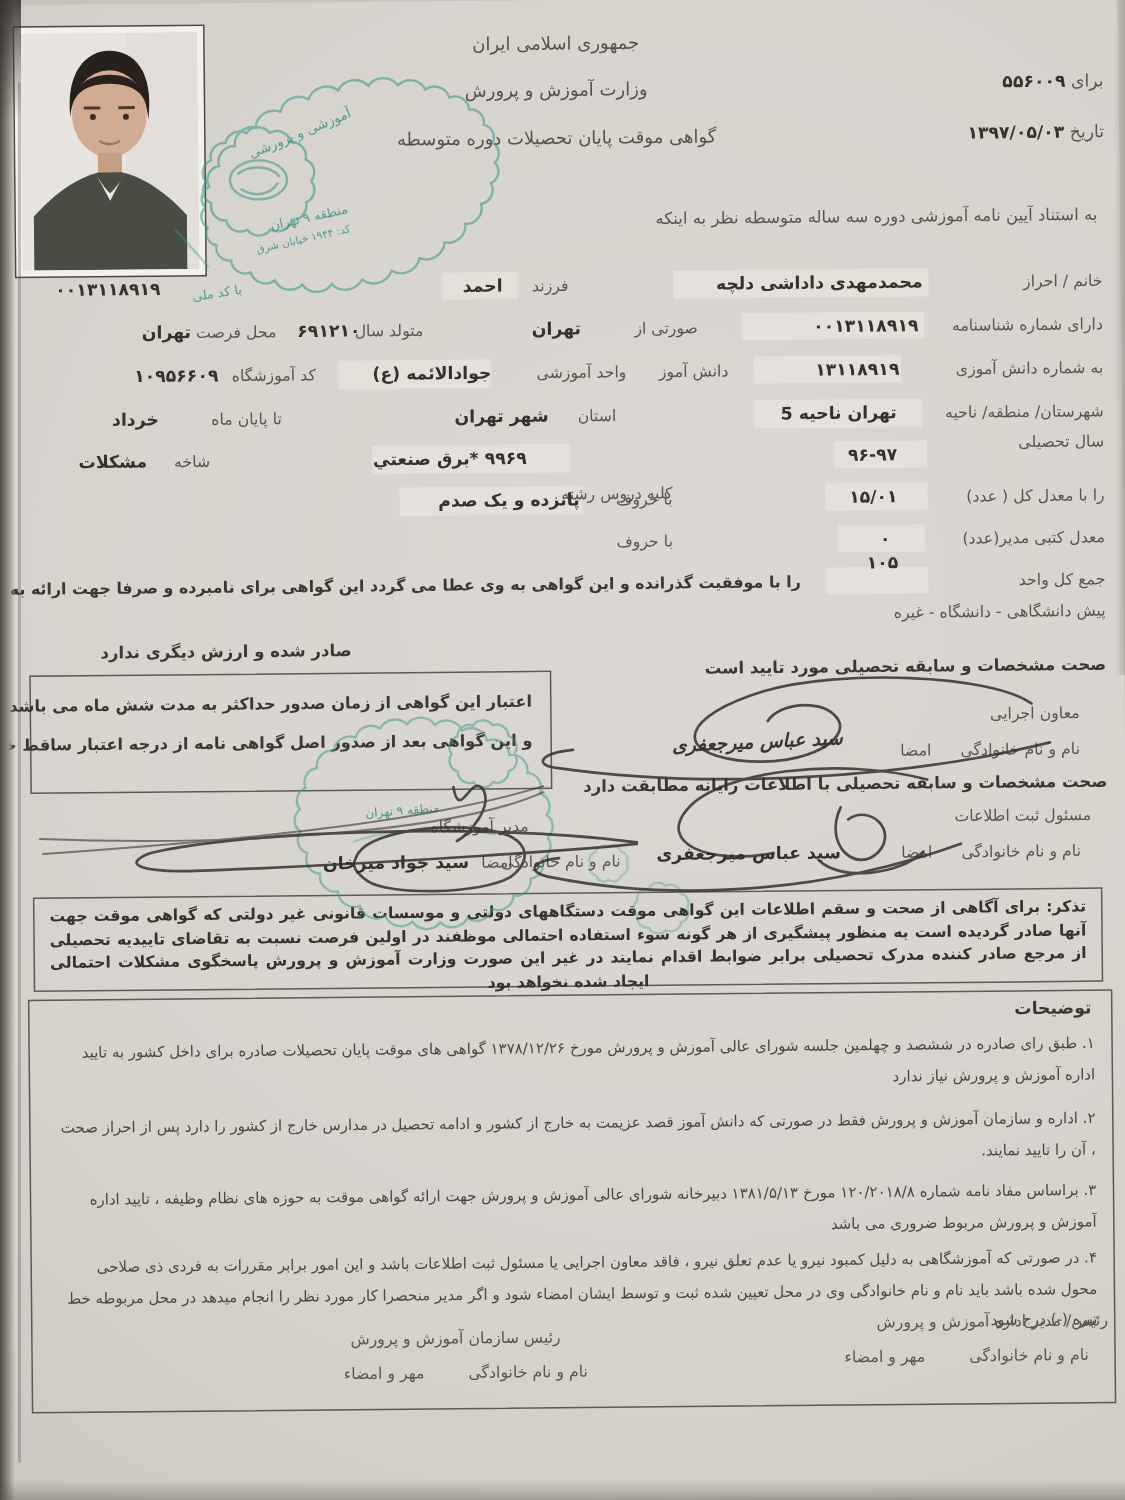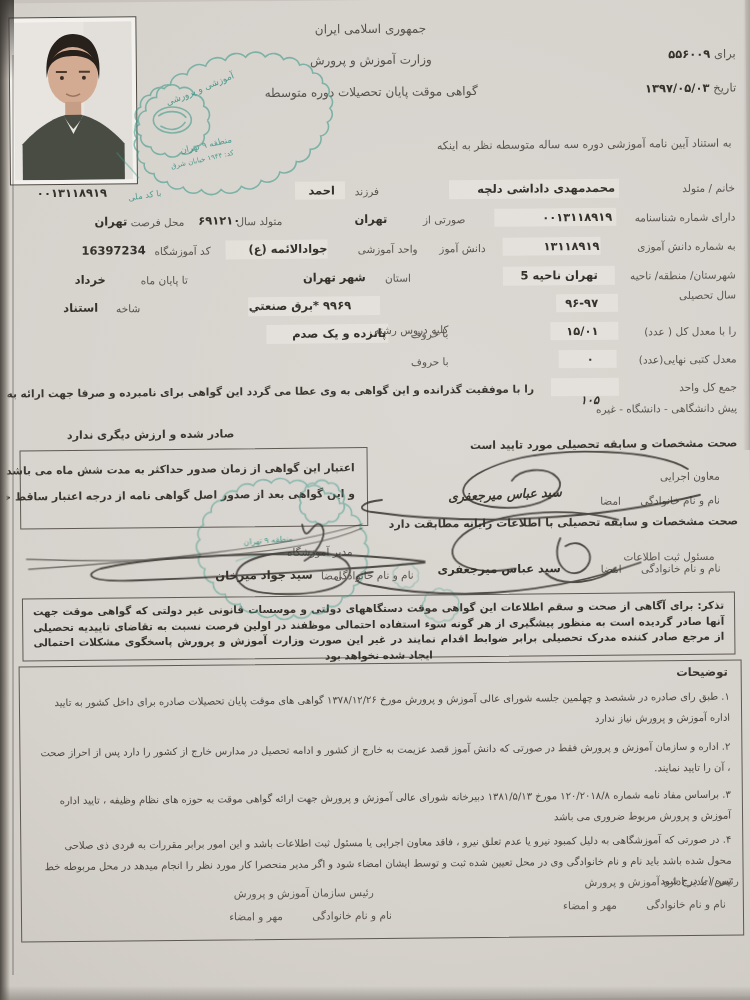--- a/index.html
+++ b/index.html
@@ -76,87 +76,87 @@
     <div class="cell" style="left:505px;top:239px;width:98px;height:18px;"></div>
     <div class="cell" style="left:228px;top:239px;width:102px;height:19px;"></div>
     <div class="cell" style="left:505px;top:268px;width:112px;height:19px;"></div>
     <div class="cell" style="left:558px;top:296px;width:62px;height:18px;"></div>
     <div class="cell" style="left:250px;top:296px;width:132px;height:19px;"></div>
     <div class="cell" style="left:552px;top:324px;width:68px;height:18px;"></div>
     <div class="cell" style="left:268px;top:324px;width:122px;height:19px;"></div>
     <div class="cell" style="left:560px;top:352px;width:58px;height:18px;"></div>
     <div class="cell" style="left:552px;top:380px;width:68px;height:18px;"></div>
 
-    <div class="t" style="top:185px;right:12px;">خانم / متولد</div>
+    <div class="t" style="top:185px;right:12px;">خانم / احراز</div>
     <div class="t v" style="top:183px;right:132px;">محمدمهدی داداشی دلچه</div>
     <div class="t" style="top:185px;right:368px;">فرزند</div>
     <div class="t v" style="top:183px;right:412px;">احمد</div>
 
     <div class="t" style="top:214px;right:12px;margin-left:20px;">دارای شماره شناسنامه</div>
     <div class="t v" style="top:212px;right:135px;">۰۰۱۳۱۱۸۹۱۹</div>
     <div class="t" style="top:214px;right:282px;">صورتی از</div>
     <div class="t v" style="top:212px;right:360px;">تهران</div>
     <div class="t" style="top:214px;right:465px;">متولد سال</div>
     <div class="t v" style="top:212px;right:507px;">۶۹۱۲۱۰</div>
     <div class="t" style="top:214px;right:563px;">محل فرصت</div>
     <div class="t v" style="top:212px;right:620px;">تهران</div>
 
     <div class="t" style="top:243px;right:12px;">به شماره دانش آموزی</div>
     <div class="t v" style="top:241px;right:148px;">۱۳۱۱۸۹۱۹</div>
     <div class="t" style="top:243px;right:262px;">دانش آموز</div>
     <div class="t" style="top:243px;right:330px;">واحد آموزشی</div>
     <div class="t v" style="top:241px;right:420px;">جوادالائمه (ع)</div>
     <div class="t" style="top:243px;right:537px;">کد آموزشگاه</div>
-    <div class="t v" style="top:241px;right:602px;">16397234</div>
+    <div class="t v" style="top:241px;right:602px;">۱۰۹۵۶۶۰۹</div>
 
     <div class="t" style="top:272px;right:12px;">شهرستان/ منطقه/ ناحیه</div>
     <div class="t v" style="top:270px;right:150px;">تهران ناحیه 5</div>
     <div class="t" style="top:272px;right:337px;">استان</div>
     <div class="t v" style="top:270px;right:382px;">شهر تهران</div>
     <div class="t" style="top:272px;right:560px;">تا پایان ماه</div>
     <div class="t v" style="top:270px;right:642px;">خرداد</div>
 
     <div class="t" style="top:292px;right:12px;text-align:right;">سال تحصیلی</div>
     <div class="t v" style="top:298px;right:150px;">۹۶-۹۷</div>
     <div class="t" style="top:300px;right:300px;margin-top:24px;">کلیه دروس رشته</div>
     <div class="t v" style="top:298px;right:397px;">۹۹۶۹ *برق صنعتي</div>
     <div class="t" style="top:300px;right:608px;">شاخه</div>
-    <div class="t v" style="top:298px;right:650px;">استناد</div>
+    <div class="t v" style="top:298px;right:650px;">مشکلات</div>
 
     <div class="t" style="top:328px;right:12px;">را با معدل کل ( عدد)</div>
     <div class="t v" style="top:326px;right:150px;text-align:center;">۱۵/۰۱</div>
     <div class="t" style="top:328px;right:300px;">با حروف</div>
     <div class="t v" style="top:326px;right:362px;">پانزده و یک صدم</div>
 
-    <div class="t" style="top:356px;right:12px;">معدل کتبی نهایی(عدد)</div>
+    <div class="t" style="top:356px;right:12px;">معدل کتبی مدیر(عدد)</div>
     <div class="t v" style="top:354px;right:155px;">۰</div>
     <div class="t" style="top:356px;right:300px;">با حروف</div>
 
     <div class="t" style="top:384px;right:12px;">جمع کل واحد</div>
-    <div class="t v" style="top:395px;right:150px;font-style:italic;">۱۰۵</div>
+    <div class="t v" style="top:370px;right:150px;">۱۰۵</div>
     <div class="t b" style="top:384px;right:215px;font-size:10.6px;">را با موفقیت گذرانده و این گواهی به وی عطا می گردد این گواهی برای نامبرده و صرفا جهت ارائه به</div>
 
     <div class="t" style="top:405px;right:12px;">پیش دانشگاهی - دانشگاه - غیره</div>
     <div class="t b" style="top:426px;right:515px;font-size:11px;">صادر شده و ارزش دیگری ندارد</div>
 
     <div class="box" style="left:20px;top:447px;width:346px;height:77px;">
       <div class="t b" style="top:13px;right:12px;font-size:10.8px;position:absolute;">اعتبار این گواهی از زمان صدور حداکثر به مدت شش ماه می باشد</div>
       <div class="t b" style="top:39px;right:12px;font-size:10.8px;position:absolute;">و این گواهی بعد از صدور اصل گواهی نامه از درجه اعتبار ساقط خواهد شد</div>
     </div>
 
     <div class="t b" style="top:440px;right:12px;font-size:11px;">صحت مشخصات و سابقه تحصیلی مورد تایید است</div>
     <div class="t" style="top:473px;right:30px;">معاون اجرایی</div>
     <div class="t" style="top:497px;right:30px;">
       <span>نام و نام خانوادگی</span>
       <span style="margin-right:16px;">امضا</span>
     </div>
     <div class="t handwriting" style="top:488px;right:188px;">سید عباس میرجعفری</div>
 
     <div class="t b" style="top:518px;right:12px;font-size:11px;">صحت مشخصات و سابقه تحصیلی با اطلاعات رایانه مطابقت دارد</div>
-    <div class="t" style="top:541px;right:36px;margin-top:12px;">مسئول ثبت اطلاعات</div>
+    <div class="t" style="top:541px;right:23px;">مسئول ثبت اطلاعات</div>
     <div class="t" style="top:565px;right:30px;">
       <span>نام و نام خانوادگی</span>
       <span style="margin-right:16px;">امضا</span>
     </div>
     <div class="t v" style="top:563px;right:190px;">سید عباس میرجعفری</div>
 
     <div class="t" style="top:545px;right:398px;">مدیر آموزشگاه</div>
     <div class="t" style="top:569px;right:337px;">نام و نام خانوادگی</div>
     <div class="t" style="top:569px;right:409px;">امضا</div>
     <div class="t v" style="top:567px;right:438px;">سید جواد میرخان</div>

